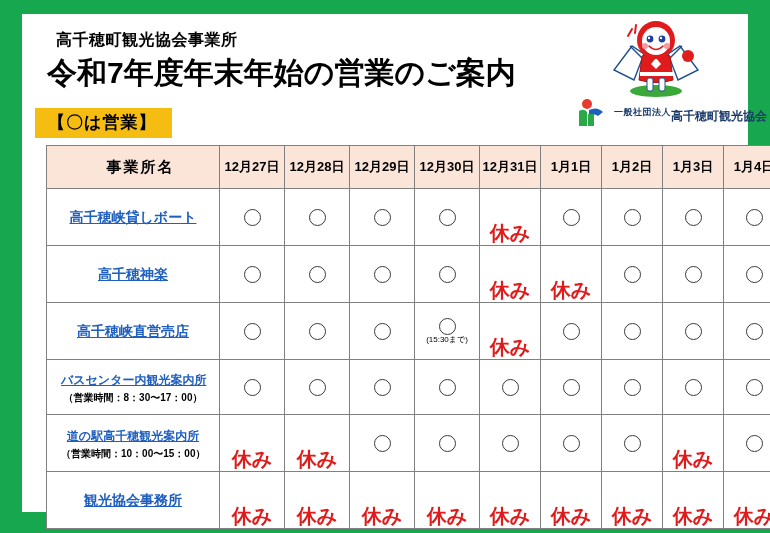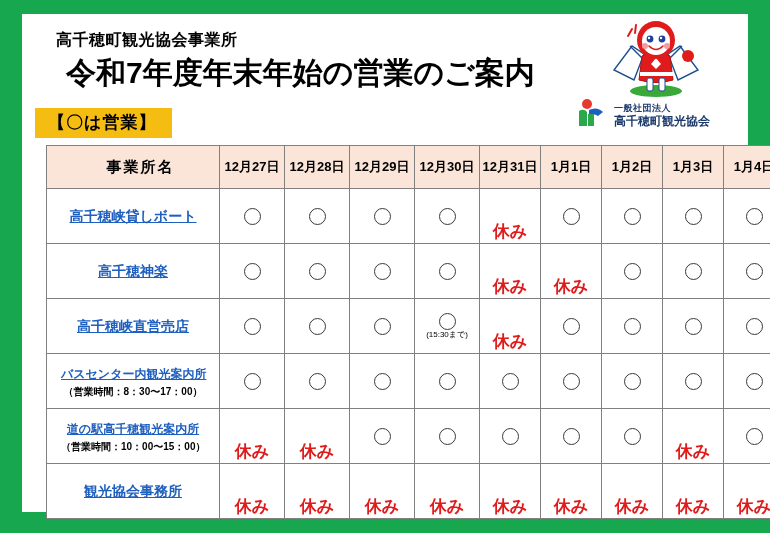--- a/index.html
+++ b/index.html
@@ -33,21 +33,21 @@
     left: 34px;
     top: 16px;
     font-size: 16px;
     font-weight: bold;
     color: #000000;
     letter-spacing: 0.5px;
     white-space: nowrap;
   }
   .title {
     position: absolute;
-    left: 44px;
+    left: 25px;
     top: 39px;
     font-size: 30px;
     font-weight: bold;
     color: #000000;
     letter-spacing: 0px;
     white-space: nowrap;
     text-align: center;
   }
   .legend-badge {
     position: absolute;
@@ -79,21 +79,21 @@
     position: absolute;
     left: 0px;
     top: 82px;
     display: flex;
     align-items: center;
     gap: 4px;
   }
   .assoc-mark { flex: 0 0 auto; }
   .assoc-text {
     display: flex;
-    flex-direction: column;
+    flex-direction: row;
     line-height: 1;
   }
   .assoc-kind {
     font-size: 9px;
     font-weight: bold;
     color: #1b3a6b;
     letter-spacing: 0.5px;
     white-space: nowrap;
   }
   .assoc-name {
@@ -165,21 +165,21 @@
   .mark-open {
     display: inline-block;
     width: 17px;
     height: 17px;
     border: 1.4px solid #3a3a3a;
     border-radius: 50%;
     box-sizing: border-box;
   }
   .mark-closed {
     color: #e01b1b;
-    font-size: 17px;
+    font-size: 20px;
     font-weight: bold;
     letter-spacing: 0px;
     margin-top: 32px;
   }
   .cell-note {
     display: block;
     font-size: 8px;
     color: #000000;
     margin-top: 1px;
     white-space: nowrap;

